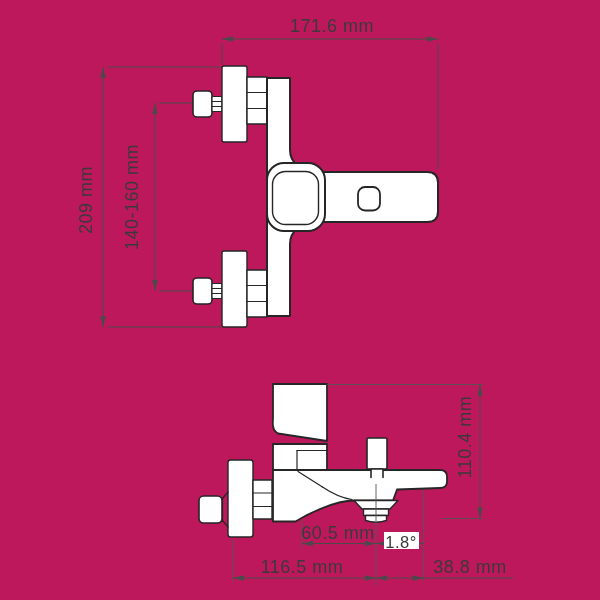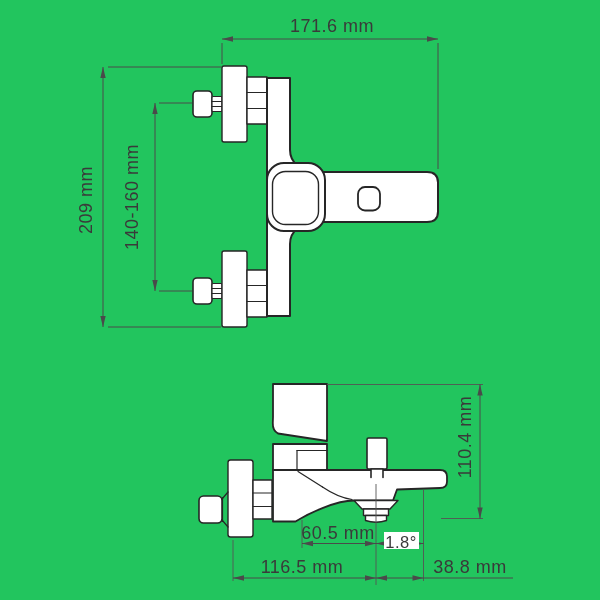--- a/index.html
+++ b/index.html
@@ -1,16 +1,16 @@
 <!DOCTYPE html>
 <html><head>
 <meta charset="utf-8">
 <style>
   html,body{margin:0;padding:0;background:#ffffff;}
-  .stage{width:600px;height:600px;background:#22c55e;position:relative;overflow:hidden;}
+  .stage{width:600px;height:600px;background:#be185d;position:relative;overflow:hidden;}
   svg{display:block;}
   
   .obj{stroke:#262626;fill:none;stroke-linejoin:round;stroke-linecap:round;}
   .fw{fill:#ffffff;}
   .w1{stroke-width:1.2;}
   .w14{stroke-width:1.4;}
   .w16{stroke-width:1.6;}
   .w18{stroke-width:1.8;}
   .w2{stroke-width:2;}
   

